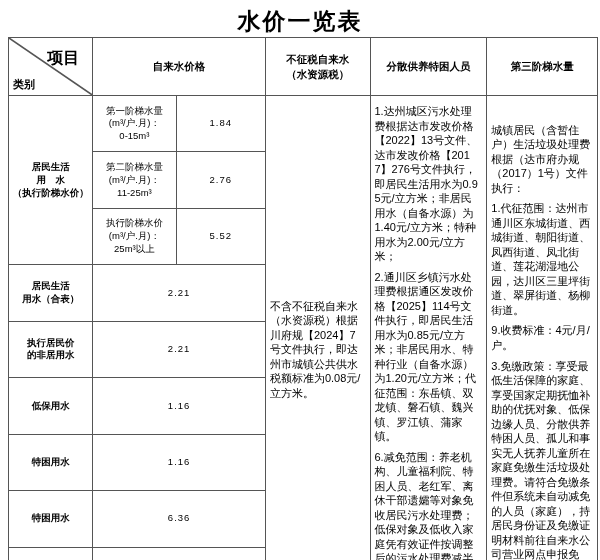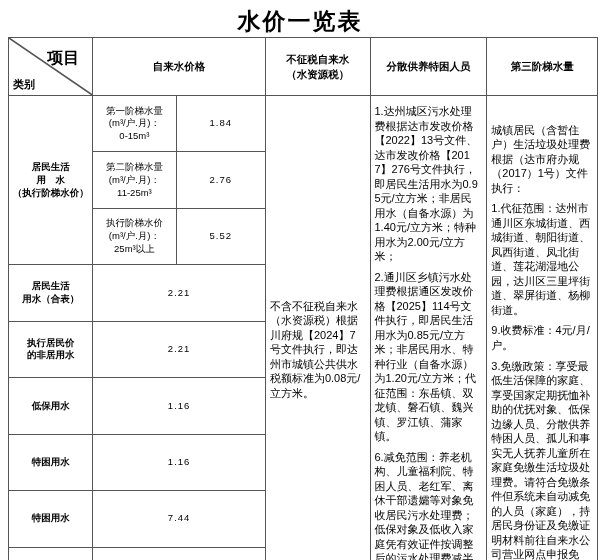--- a/index.html
+++ b/index.html
@@ -152,21 +152,21 @@
       <td colspan="2" class="price">1.16</td>
     </tr>
 
     <tr class="data-row">
       <td class="pre bold">特困用水</td>
       <td colspan="2" class="price">1.16</td>
     </tr>
 
     <tr class="data-row">
       <td class="pre bold">特困用水</td>
-      <td colspan="2" class="price">7.44</td>
+      <td colspan="2" class="price">6.36</td>
     </tr>
 
     <tr class="data-row">
       <td class="pre bold">非居民
 生活用水</td>
       <td colspan="2" class="price">2.70</td>
     </tr>
   </tbody>
     </table>
 </div>

